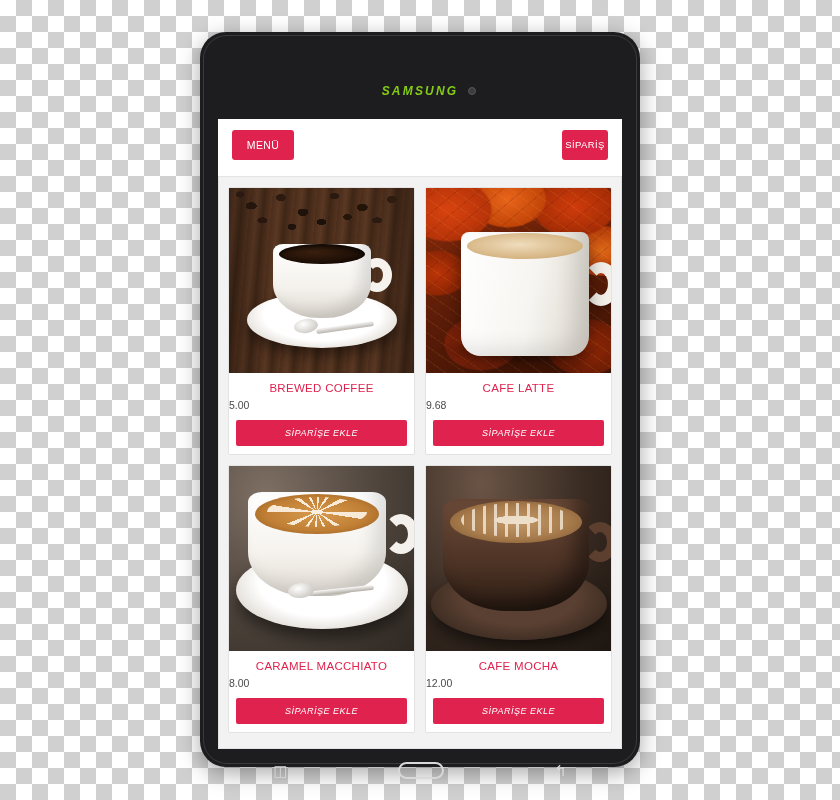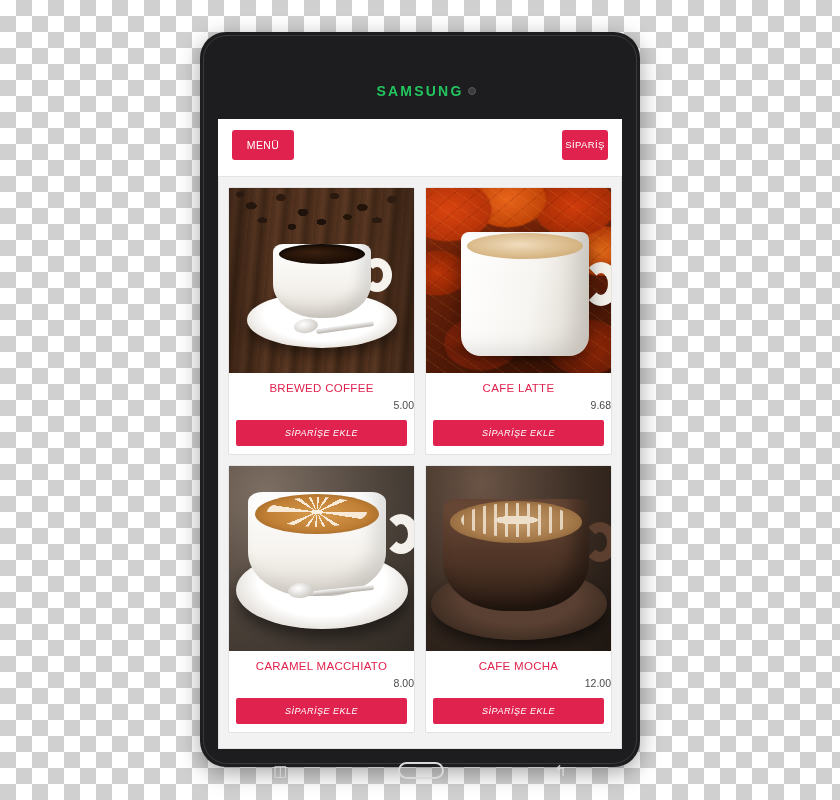--- a/index.html
+++ b/index.html
@@ -52,24 +52,25 @@
   #brand-row {
     position: absolute;
     left: 0; top: 46px;
     width: 440px;
     height: 26px;
     display: flex;
     align-items: center;
     justify-content: center;
   }
   #brand-text {
-    color: #22c55e;
-    font-size: 14px;
+    color: #84cc16;
+    font-size: 12px;
     letter-spacing: 2.2px;
     font-weight: bold;
+    font-style: italic;
   }
   #front-camera {
     position: absolute;
     left: 268px;
     top: 55px;
     width: 8px;
     height: 8px;
     border-radius: 50%;
     background: #3c3c40;
     border: 1px solid #555;
@@ -151,21 +152,21 @@
     overflow: hidden;
   }
   .card-title {
     text-align: center;
     color: #e0224e;
     font-size: 11.5px;
     letter-spacing: 0.3px;
     margin-top: 9px;
   }
   .card-price {
-    text-align: right;
+    text-align: left;
     color: #4a4a4a;
     font-size: 10.5px;
     margin-top: 5px;
     margin-bottom: 9px;
   }
   .card-btn {
     display: block;
     margin: 0 7px 8px 7px;
     background: #e0224e;
     color: #fff;

